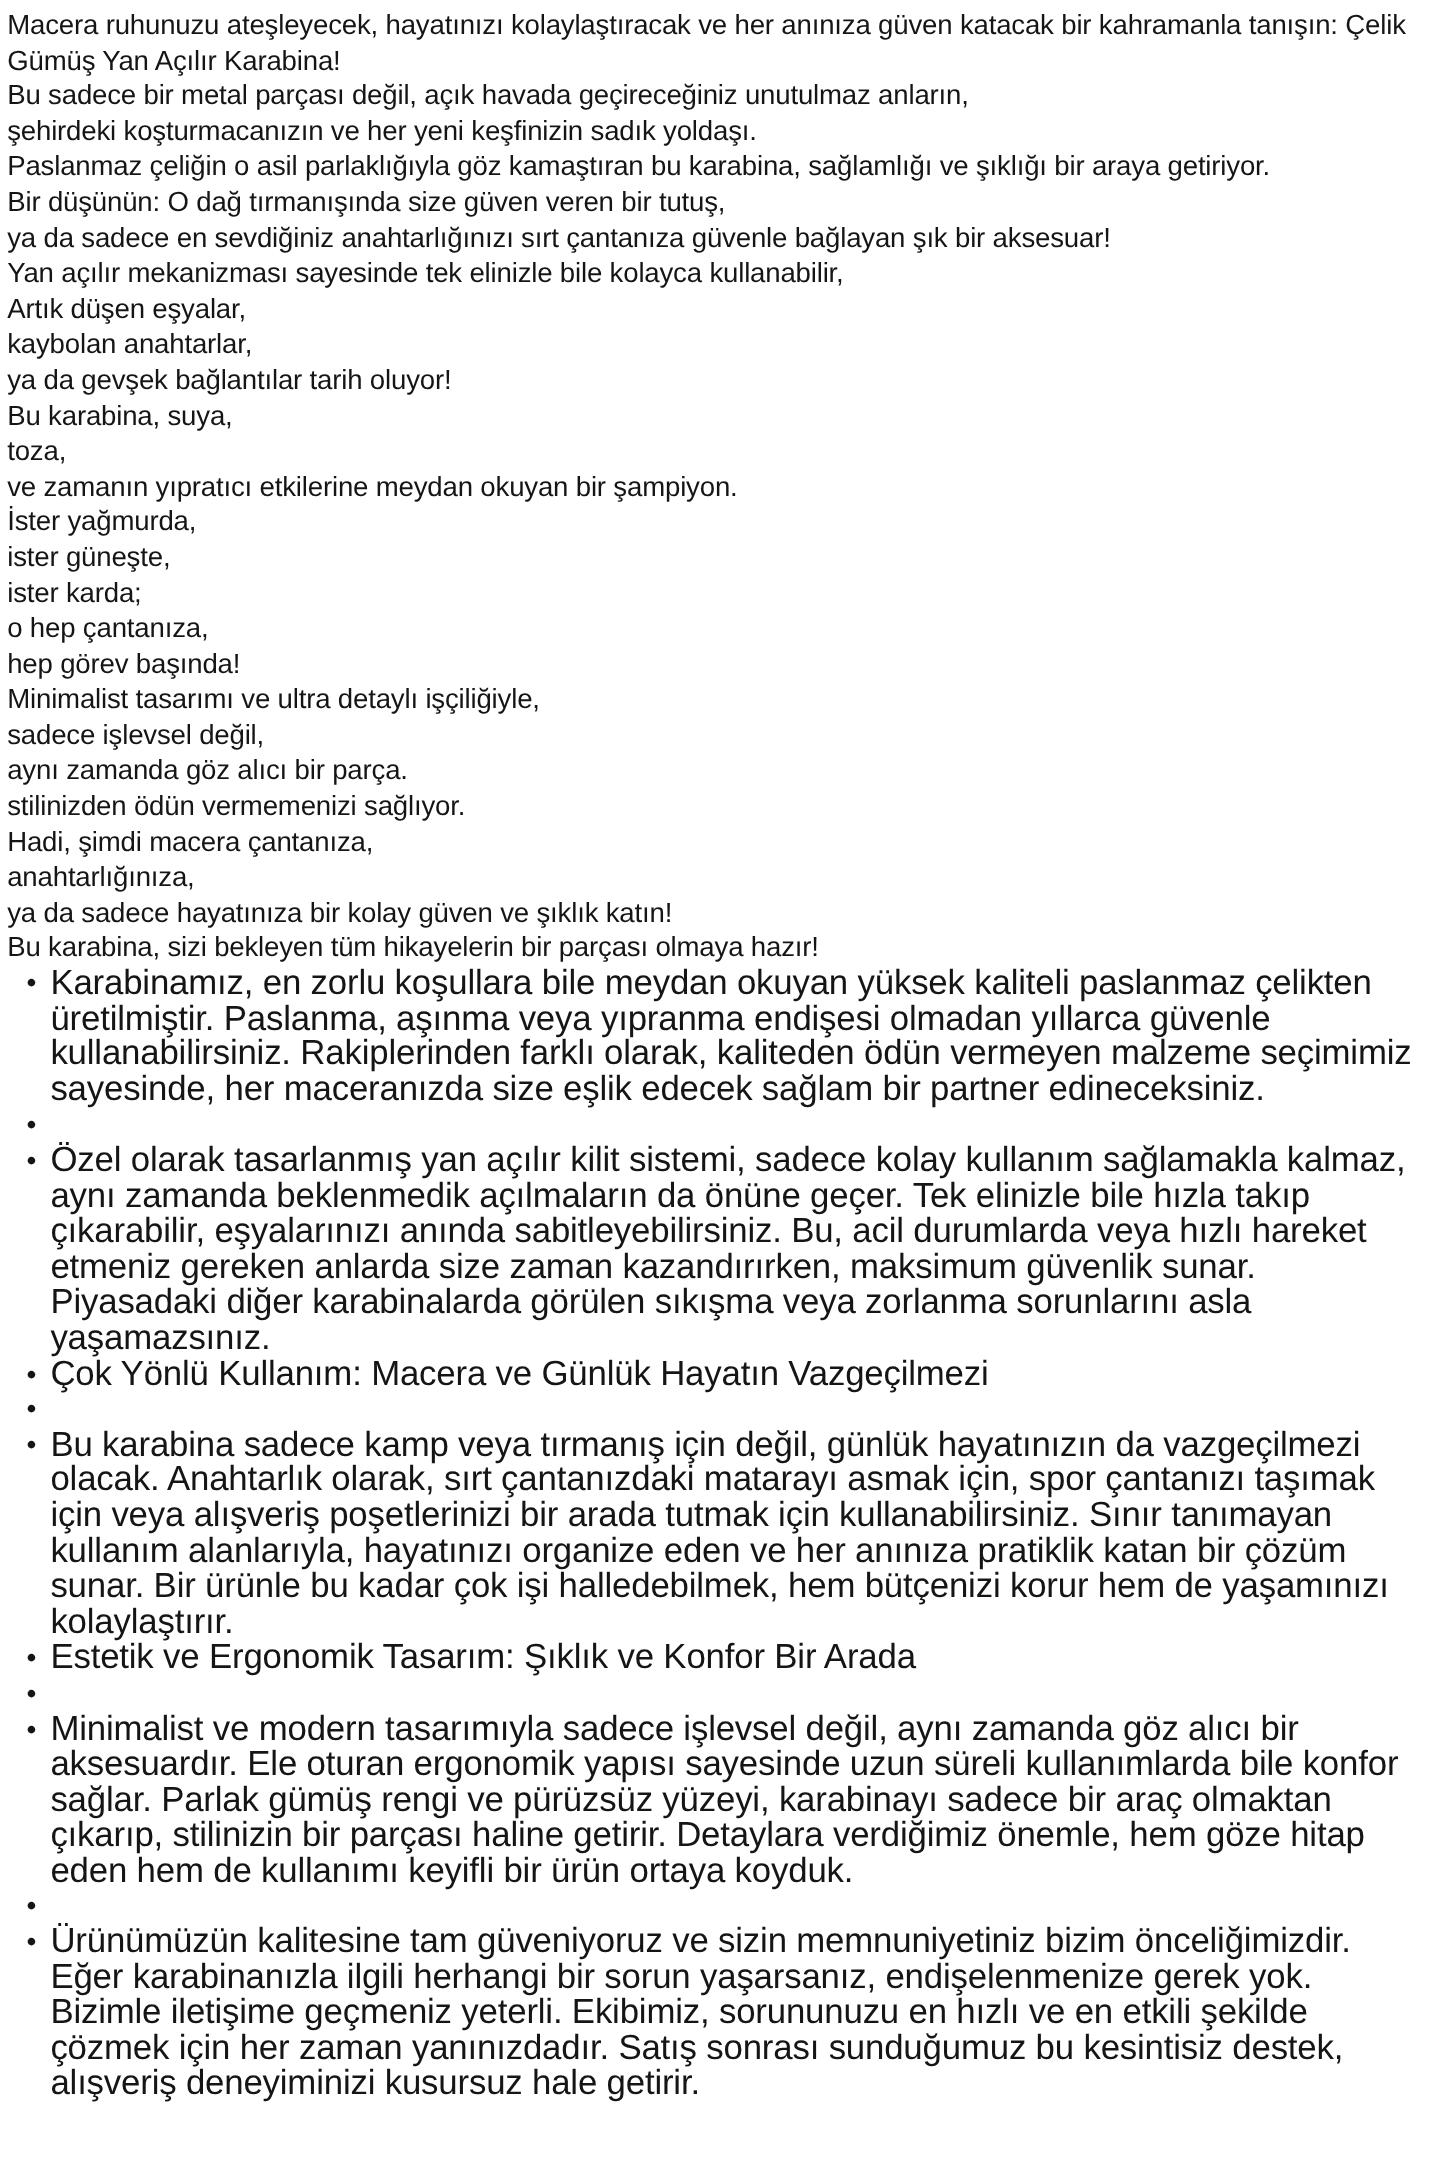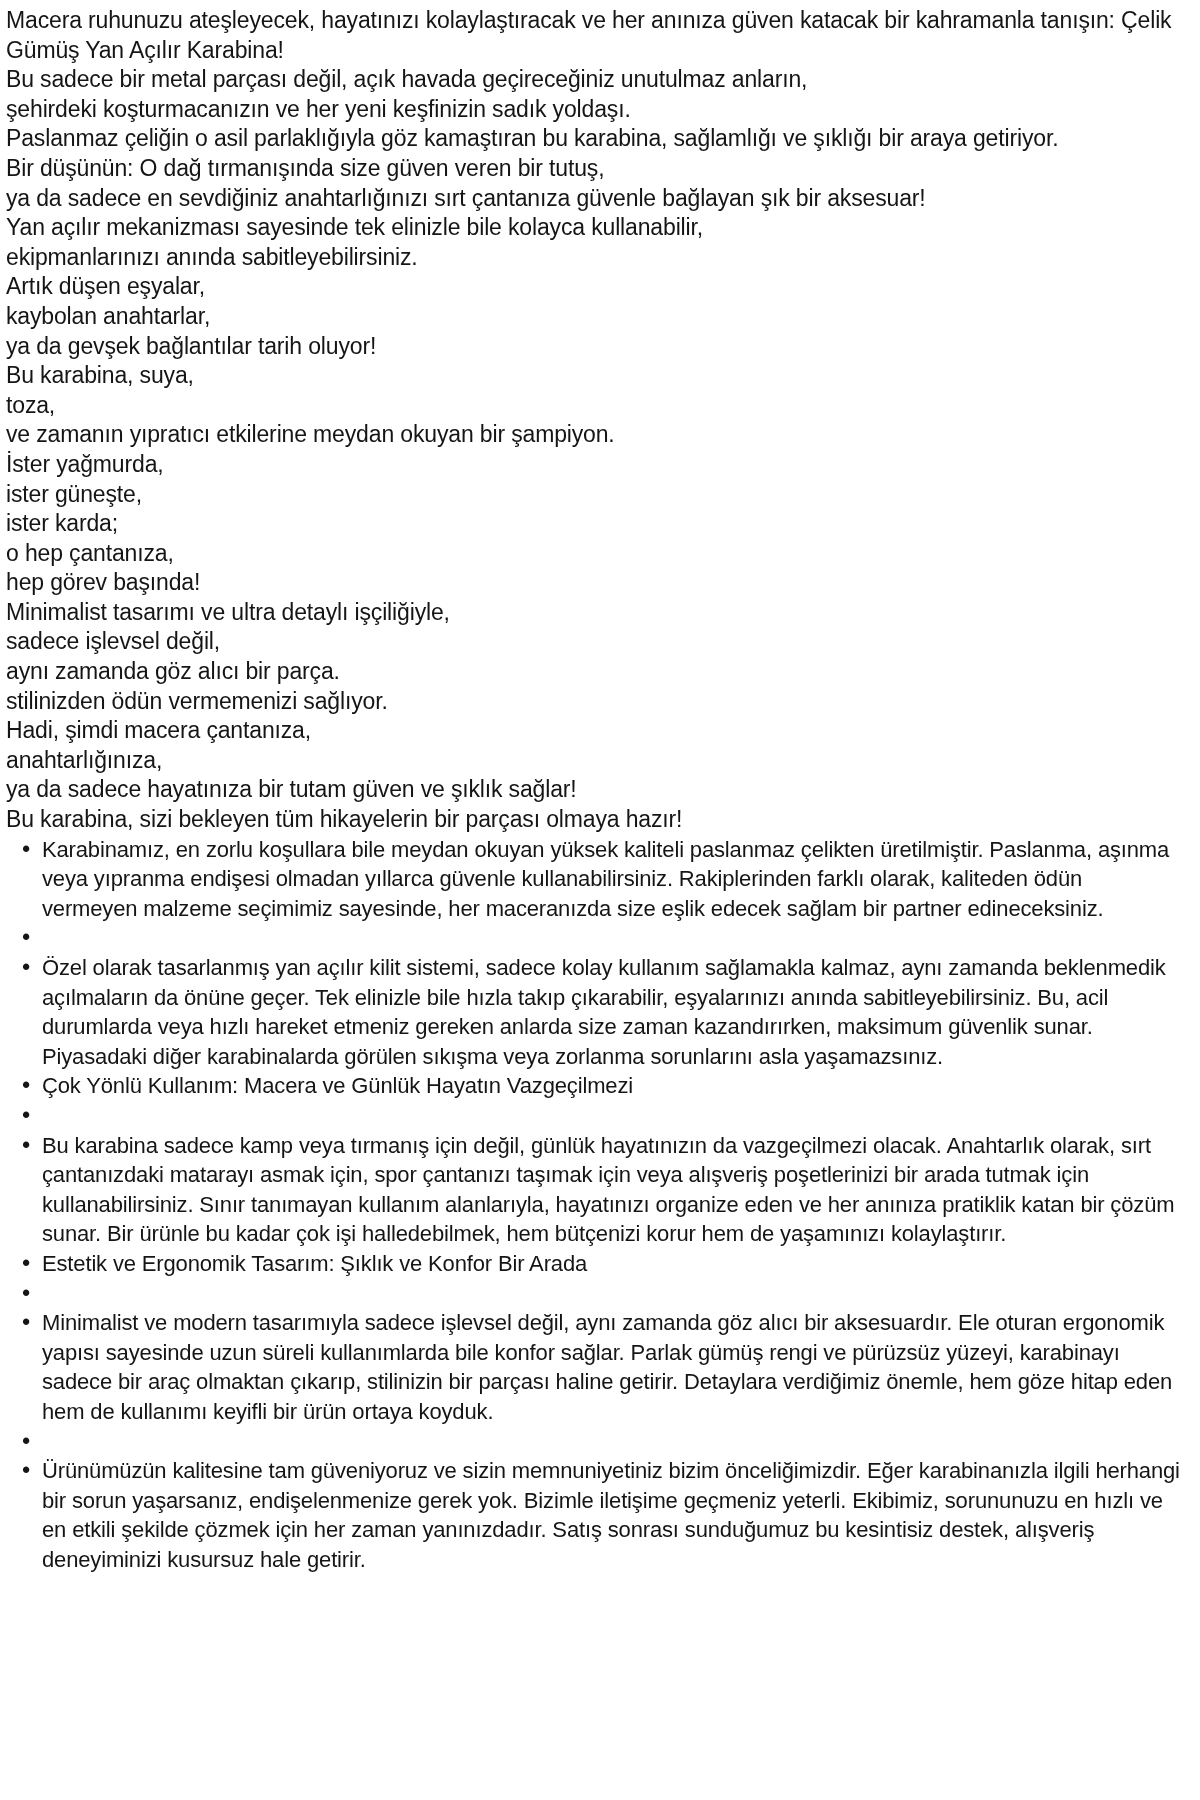--- a/index.html
+++ b/index.html
@@ -35,21 +35,21 @@
   }
   .feature-list {
     list-style: none;
     margin: 0;
     padding: 0;
   }
   .feature-list > li {
     position: relative;
     padding-left: 36px;
     margin: 0;
-    font-size: 22px;
+    font-size: 29px;
     line-height: 29.6px;
     letter-spacing: -0.15px;
     color: #151515;
   }
   .feature-list > li::before {
     content: "\2022";
     position: absolute;
     left: 16px;
     top: 0;
     font-size: 23.5px;
@@ -69,39 +69,38 @@
 <div class="page">
 
   <div class="intro">
     <div class="line">Macera ruhunuzu ateşleyecek, hayatınızı kolaylaştıracak ve her anınıza güven katacak bir kahramanla tanışın: Çelik Gümüş Yan Açılır Karabina!</div>
     <div class="line">Bu sadece bir metal parçası değil, açık havada geçireceğiniz unutulmaz anların,</div>
     <div class="line">şehirdeki koşturmacanızın ve her yeni keşfinizin sadık yoldaşı.</div>
     <div class="line">Paslanmaz çeliğin o asil parlaklığıyla göz kamaştıran bu karabina, sağlamlığı ve şıklığı bir araya getiriyor.</div>
     <div class="line">Bir düşünün: O dağ tırmanışında size güven veren bir tutuş,</div>
     <div class="line">ya da sadece en sevdiğiniz anahtarlığınızı sırt çantanıza güvenle bağlayan şık bir aksesuar!</div>
     <div class="line">Yan açılır mekanizması sayesinde tek elinizle bile kolayca kullanabilir,</div>
-    <div class="line">ekipmanlarınızı anında sabitleyebilirsiniz.</div>
     <div class="line">Artık düşen eşyalar,</div>
     <div class="line">kaybolan anahtarlar,</div>
     <div class="line">ya da gevşek bağlantılar tarih oluyor!</div>
     <div class="line">Bu karabina, suya,</div>
     <div class="line">toza,</div>
     <div class="line">ve zamanın yıpratıcı etkilerine meydan okuyan bir şampiyon.</div>
     <div class="line">İster yağmurda,</div>
     <div class="line">ister güneşte,</div>
     <div class="line">ister karda;</div>
     <div class="line">o hep çantanıza,</div>
     <div class="line">hep görev başında!</div>
     <div class="line">Minimalist tasarımı ve ultra detaylı işçiliğiyle,</div>
     <div class="line">sadece işlevsel değil,</div>
     <div class="line">aynı zamanda göz alıcı bir parça.</div>
     <div class="line">stilinizden ödün vermemenizi sağlıyor.</div>
     <div class="line">Hadi, şimdi macera çantanıza,</div>
     <div class="line">anahtarlığınıza,</div>
-    <div class="line">ya da sadece hayatınıza bir tutam güven ve şıklık sağlar!</div>
+    <div class="line">ya da sadece hayatınıza bir kolay güven ve şıklık katın!</div>
     <div class="line">Bu karabina, sizi bekleyen tüm hikayelerin bir parçası olmaya hazır!</div>
   </div>
 
   <ul class="feature-list">
     <li>
         <span class="bullet-text">Karabinamız, en zorlu koşullara bile meydan okuyan yüksek kaliteli paslanmaz çelikten üretilmiştir. Paslanma, aşınma veya yıpranma endişesi olmadan yıllarca güvenle kullanabilirsiniz. Rakiplerinden farklı olarak, kaliteden ödün vermeyen malzeme seçimimiz sayesinde, her maceranızda size eşlik edecek sağlam bir partner edineceksiniz.</span>
       </li>
     <li class="empty-bullet">
         <span class="bullet-text"></span>
       </li>

